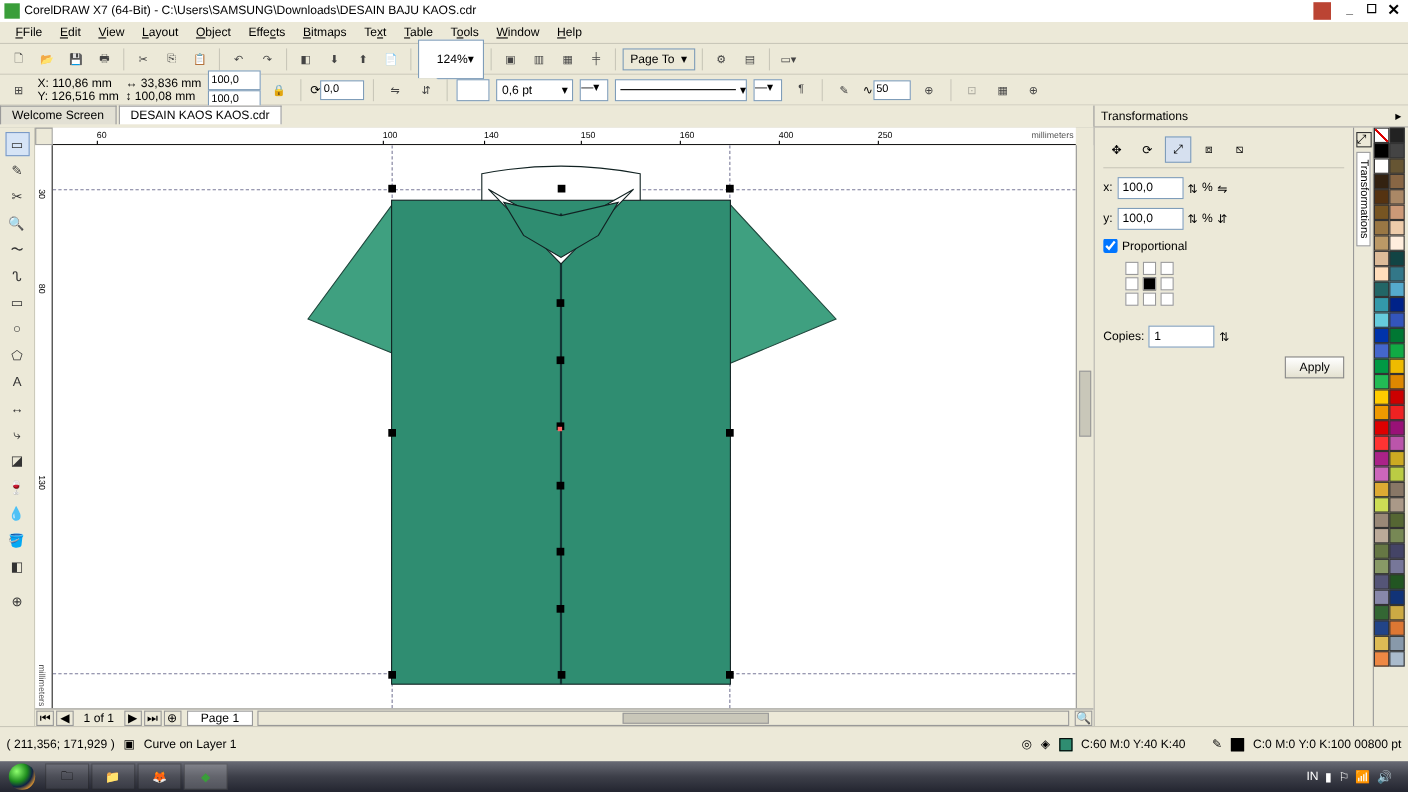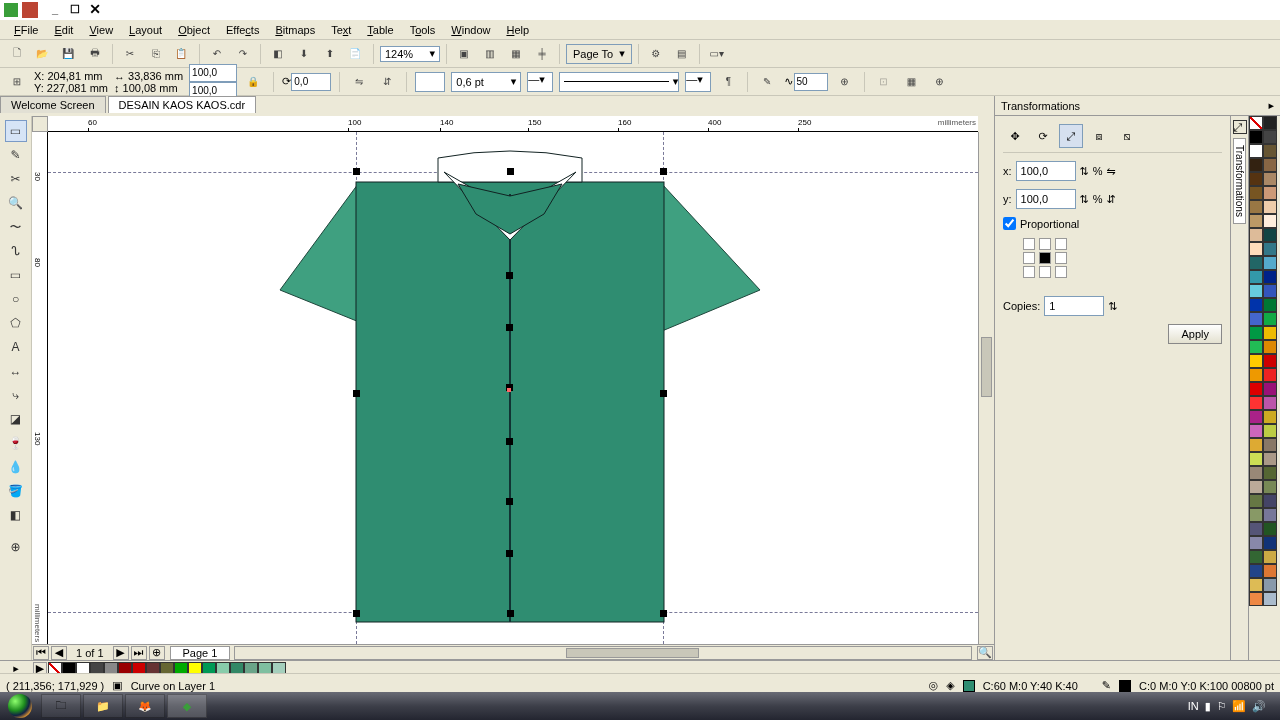--- a/index.html
+++ b/index.html
@@ -11,21 +11,21 @@
 .title-bar .win-btn { width: 18px; height: 14px; margin-left: 2px; font-family: Arial; font-weight: bold; text-align: center; line-height: 12px; cursor: pointer; }
 .title-bar .user-icon { width: 16px; height: 16px; background:#bb4433; margin-right:6px;}
 
 .menu-bar { height: 20px; display: flex; align-items: center; padding: 0 6px; background:#ece9d8; border-bottom:1px solid #c9c7b9;}
 .menu-bar span { padding: 2px 8px; cursor: pointer; }
 .menu-bar span u { text-decoration: underline; }
 
 .toolbar { height: 28px; display: flex; align-items: center; padding: 0 6px; gap: 4px; background:#ece9d8; border-bottom:1px solid #c9c7b9;}
 .tb-btn { width: 22px; height: 22px; border: 1px solid transparent; background:#ece9d8; border-radius:2px; cursor:pointer; display:flex; align-items:center; justify-content:center; font-size:10px; color:#444;}
 .tb-sep { width: 1px; height: 20px; background:#c9c7b9; margin:0 2px;}
-.zoom-combo { width: 60px; height: 16px; border:1px solid #7f9db9; background:#fff; display:flex; align-items:center; padding:0 4px; justify-content:space-between;}
+.zoom-combo { width: 60px; height: 36px; border:1px solid #7f9db9; background:#fff; display:flex; align-items:center; padding:0 16px; justify-content:space-between;}
 .snap-combo { height: 20px; border:1px solid #7f9db9; background:#ece9d8; display:flex; align-items:center; padding:0 6px;}
 
 .prop-bar { height: 28px; display: flex; align-items: center; padding: 0 6px; gap: 6px; background:#ece9d8; border-bottom:1px solid #c9c7b9;}
 .prop-group { display:flex; flex-direction:column; font-size:10px; line-height:12px; }
 .prop-input { width: 48px; height:18px; border:1px solid #7f9db9; background:#fff; padding:0 2px; font-size:10px;}
 .outline-combo { width: 70px; height: 20px; border:1px solid #7f9db9; background:#fff; display:flex; align-items:center; padding:0 4px; justify-content:space-between;}
 .line-style { width: 120px; height: 20px; border:1px solid #7f9db9; background:#fff; display:flex; align-items:center;}
 .cap-combo { width: 30px; height: 20px; border:1px solid #7f9db9; background:#fff;}
 
 .tabs-bar { height: 20px; display: flex; align-items: flex-start; background:#ece9d8; border-bottom:1px solid #999;}
@@ -85,20 +85,21 @@
 .task-btn { width:40px; height:24px; margin:0 1px; background:rgba(255,255,255,0.08); border:1px solid rgba(0,0,0,0.3); display:flex; align-items:center; justify-content:center; cursor:pointer;}
 .tray { margin-left:auto; display:flex; align-items:center; gap:6px; padding:0 8px; color:#fff; font-size:10px;}
 
 svg { display:block; }
 </style>
 </head>
 <body>
 
 <div class="title-bar">
   <div class="app-icon"></div>
+  <div class="title">CorelDRAW X7 (64-Bit) - C:\Users\SAMSUNG\Downloads\DESAIN BAJU KAOS.cdr</div>
   <div class="user-icon"></div>
   <div class="win-btn">_</div>
   <div class="win-btn">☐</div>
   <div class="win-btn" style="font-size:14px;">✕</div>
 </div>
 
 <div class="menu-bar">
   <span><u title="File">F</u>File</span>
   <span><u>E</u>dit</span>
   <span><u>V</u>iew</span>
@@ -148,22 +149,22 @@
   <div class="tb-sep"></div>
   <div class="tb-btn">⚙</div>
   <div class="tb-btn">▤</div>
   <div class="tb-sep"></div>
   <div class="tb-btn">▭▾</div>
 </div>
 
 <div class="prop-bar">
   <div class="tb-btn">⊞</div>
   <div class="prop-group">
-    <div>X: <span>204,81 mm</span></div>
-    <div>Y: <span>227,081 mm</span></div>
+    <div>X: <span>110,86 mm</span></div>
+    <div>Y: <span>126,516 mm</span></div>
   </div>
   <div class="prop-group">
     <div>↔ <span>33,836 mm</span></div>
     <div>↕ <span>100,08 mm</span></div>
   </div>
   <div class="prop-group">
     <input class="prop-input" value="100,0" style="">
     <input class="prop-input" value="100,0" style="">
   </div>
   <div class="tb-btn">🔒</div>
@@ -456,21 +457,21 @@
       <div class="swatch" style="background: rgb(255, 255, 0);"></div>
       <div class="swatch" style="background: rgb(0, 153, 85);"></div>
       <div class="swatch" style="background: rgb(136, 204, 170);"></div>
       <div class="swatch" style="background: rgb(51, 136, 102);"></div>
       <div class="swatch" style="background: rgb(106, 164, 136);"></div>
       <div class="swatch" style="background: rgb(127, 191, 160);"></div>
       <div class="swatch" style="background: rgb(164, 207, 188);"></div>
     </div>
 </div>
 
-<div style="position:absolute; left:0; right:0; bottom:28px; height:19px; background:#ece9d8; display:flex; align-items:flex-end; padding:0 6px; border-top:1px solid #c9c7b9; font-size:11px;">
+<div style="position:absolute; left:0; right:0; bottom:28px; height:32px; background:#ece9d8; display:flex; align-items:center; padding:0 6px; border-top:1px solid #c9c7b9; font-size:11px;">
   <span>( 211,356; 171,929 )</span>
   <span style="margin:0 8px;">▣</span>
   <span>Curve on Layer 1</span>
   <div class="status-right">
     <span>◎</span>
     <span>◈</span>
     <span style="width:12px;height:12px;background:#2f8d71;display:inline-block;border:1px solid #000;"></span>
     <span>C:60 M:0 Y:40 K:40</span>
     <span style="margin-left:16px;">✎</span>
     <span style="width:12px;height:12px;background:#000;display:inline-block;border:1px solid #000;"></span>

